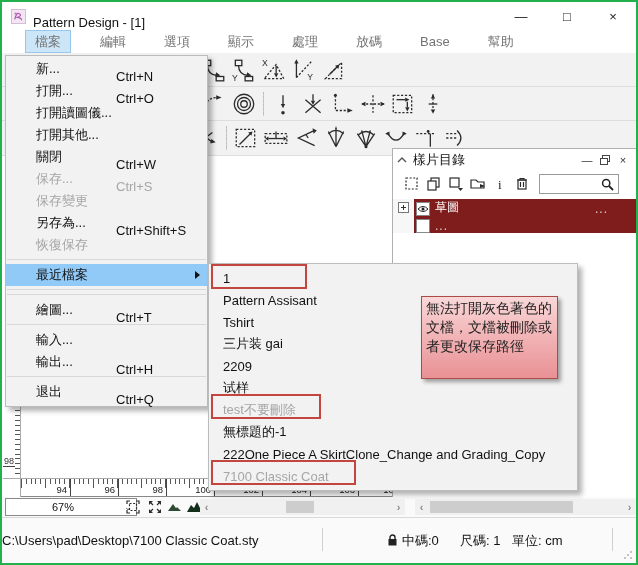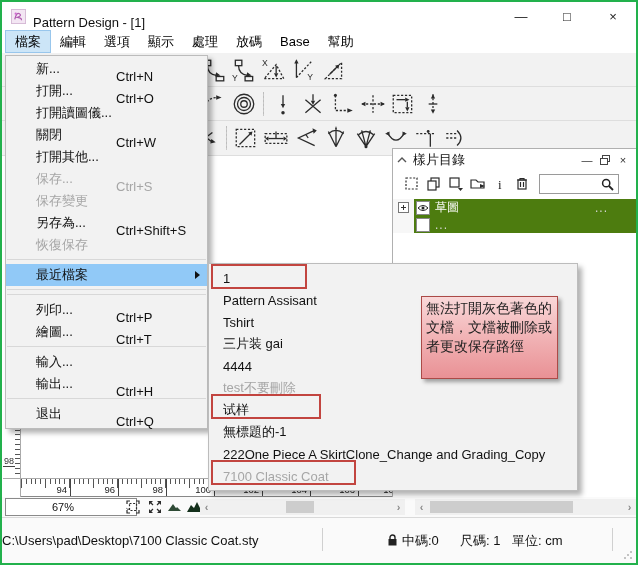--- a/index.html
+++ b/index.html
@@ -16,21 +16,21 @@
     background:#ffffff; display:flex; align-items:center; padding-left:9px; }
   .titlebar .app-ico{ width:15px; height:15px; margin-right:7px; }
   .titlebar .title{ font-size:13px; color:#111;margin-top:12px; }
   .win-controls{ position:absolute; right:0; top:0; height:28px; display:flex; }
   .win-btn{ width:46px; height:28px; display:flex; align-items:center; justify-content:center;
     font-size:13px; color:#222; cursor:default; }
 
   
   .menubar{ position:absolute; left:0; top:28px; right:0; height:23px;
     background:#ffffff; display:flex; align-items:stretch; padding-left:3px; font-size:13px; }
-  .mb-item{ padding:0 9px; display:flex; align-items:center; color:#000000; }
+  .mb-item{ padding:0 9px; display:flex; align-items:center; color:#737373;margin-left:20px; }
   .mb-item.active{ background:#cce5f7; border:1px solid #98c6ec; }
 
   
   .toolbar{ position:absolute; left:0; top:51px; right:0; height:103px; background:#f2f2f2; }
   .trow{ display:flex; align-items:center; height:34px; border-bottom:1px solid #dedede; background:#f2f2f2;}
   .trow:last-child{ height:35px; }
   .tbtn{ width:30px; height:30px; display:flex; align-items:center; justify-content:center; background:transparent; border:0; }
   .tsep{ width:1px; height:24px; background:#c9c9c9; margin:0 4px;
     background-image:linear-gradient(#bdbdbd 2px, transparent 2px); background-size:1px 4px; }
   svg.gl{ stroke:#2b2b2b; fill:none; stroke-width:1.2; }
@@ -65,21 +65,21 @@
   .p-tbtn{ width:22px; height:20px; display:flex; align-items:center; justify-content:center; }
   .p-search{ margin-left:6px; width:80px; height:20px; border:1px solid #9a9a9a; background:#fff;
     display:flex; align-items:center; }
   .p-search input{ border:0; outline:none; width:60px; height:16px; font-size:11px; padding-left:3px; }
   .tree{ margin-top:2px; }
   .trow2{ display:flex; height:17px; }
   .gutter{ width:21px; background:#f7f7f7; display:flex; align-items:center; justify-content:center; }
   .expand-box{ width:11px; height:11px; border:1px solid #777; background:#fff; position:relative; }
   .expand-box::before{ content:""; position:absolute; left:2px; top:4px; width:5px; height:1px; background:#333; }
   .expand-box::after{ content:""; position:absolute; left:4px; top:2px; width:1px; height:5px; background:#333; }
-  .trbody{ flex:1; background:#4d7c0f; color:#fff; display:flex; align-items:center; padding:0 6px 0 2px; }
+  .trbody{ flex:1; background:#7f1d1d; color:#fff; display:flex; align-items:flex-end; padding:0 6px 0 2px; }
   .eyebox{ width:14px; height:14px; background:#fff; border:1px solid #888; display:flex; align-items:center; justify-content:center; margin-right:5px; }
   .tr-label{ font-size:12px; flex:1; }
   .tr-more{ color:#d8d8d8; font-size:12px; letter-spacing:1px; margin-right:22px; }
 
   
   .controls{ position:absolute; left:0; top:495px; right:0; height:20px; background:#fafafa; }
   .zoomsel{ position:absolute; left:3px; top:1px; width:132px; height:18px; border:1px solid #8a8a8a; background:#fff;
     display:flex; align-items:center; font-size:11px; color:#111; }
   .zoomsel .zv{ flex:1; text-align:center; }
   .zoomsel .zc{ width:16px; color:#555; font-size:9px; text-align:center; }
@@ -506,25 +506,25 @@
         <span class="sc">Ctrl+N</span>
       </div>
     <div class="mi">
         <span class="lbl">打開...</span>
         <span class="sc">Ctrl+O</span>
       </div>
     <div class="mi">
         <span class="lbl" style="width:auto">打開讀圖儀...</span>
       </div>
     <div class="mi">
+        <span class="lbl" style="width:auto">打開其他...</span>
+      </div>
+    <div class="mi">
         <span class="lbl">關閉</span>
         <span class="sc">Ctrl+W</span>
-      </div>
-    <div class="mi">
-        <span class="lbl" style="width:auto">打開其他...</span>
       </div>
     <div class="mi dis">
         <span class="lbl">保存...</span>
         <span class="sc">Ctrl+S</span>
       </div>
     <div class="mi dis">
         <span class="lbl">保存變更</span>
       </div>
     <div class="mi">
         <span class="lbl">另存為...</span>
@@ -533,24 +533,20 @@
     <div class="mi dis">
         <span class="lbl">恢復保存</span>
       </div>
     <div class="msep"></div>
     <div class="mi hl">
         <span class="lbl">最近檔案</span>
         <span class="sub-arrow"></span>
       </div>
     <div class="msep"></div>
     <div class="msep"></div>
-    <div class="mi">
-        <span class="lbl">列印...</span>
-        <span class="sc">Ctrl+P</span>
-      </div>
     <div class="mi">
         <span class="lbl">繪圖...</span>
         <span class="sc">Ctrl+T</span>
       </div>
     <div class="msep"></div>
     <div class="mi">
         <span class="lbl">輸入...</span>
       </div>
     <div class="mi">
         <span class="lbl">輸出...</span>
@@ -561,23 +557,23 @@
         <span class="lbl">退出</span>
         <span class="sc">Ctrl+Q</span>
       </div>
   </div>
 
   <div class="submenu">
     <div class="smi">1</div>
     <div class="smi">Pattern Assisant</div>
     <div class="smi">Tshirt</div>
     <div class="smi">三片装 gai</div>
-    <div class="smi">4444</div>
+    <div class="smi">2209</div>
+    <div class="smi">试样</div>
     <div class="smi dis">test不要刪除</div>
-    <div class="smi">试样</div>
     <div class="smi">無標題的-1</div>
     <div class="smi">222One Piece A SkirtClone_Change and Grading_Copy</div>
     <div class="smi dis">7100 Classic Coat</div>
   </div>
 
   <span class="redbox" style="left:209px; top:262px; width:96px; height:25px;"></span>
   <span class="redbox" style="left:209px; top:392px; width:110px; height:25px;"></span>
   <span class="redbox" style="left:209px; top:458px; width:145px; height:25px;"></span>
   <div class="callout">無法打開灰色著色的文檔，文檔被刪除或者更改保存路徑</div>
 

